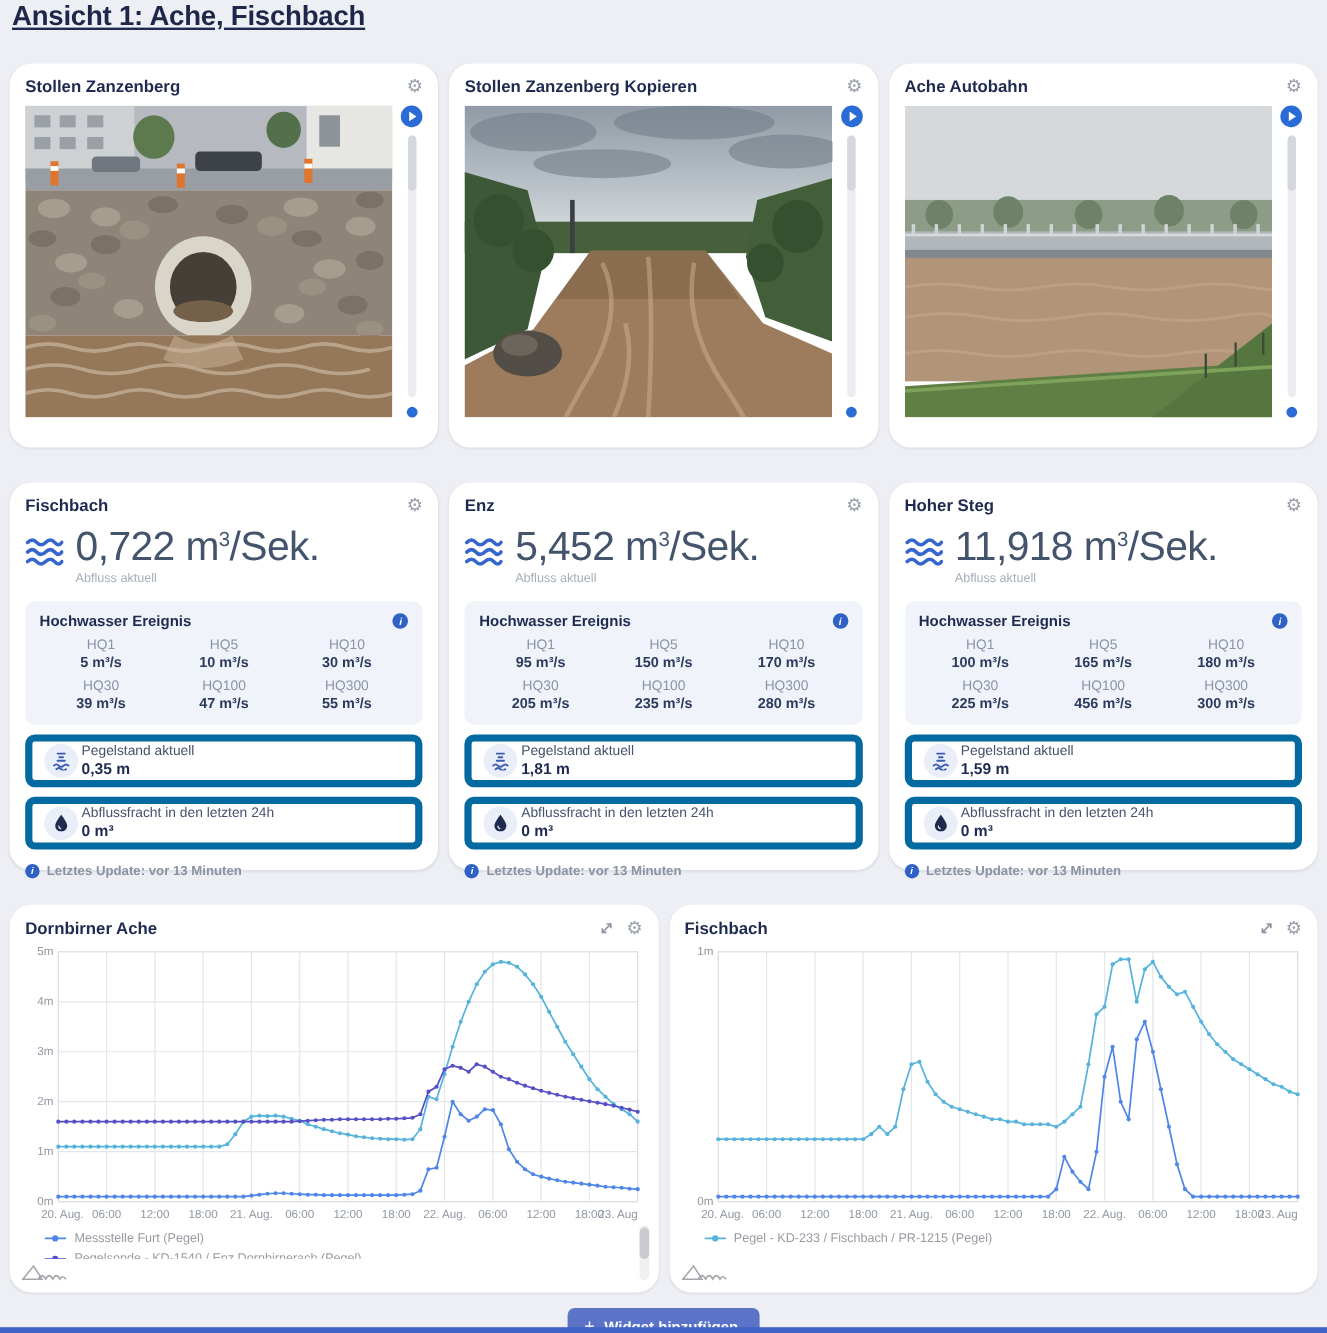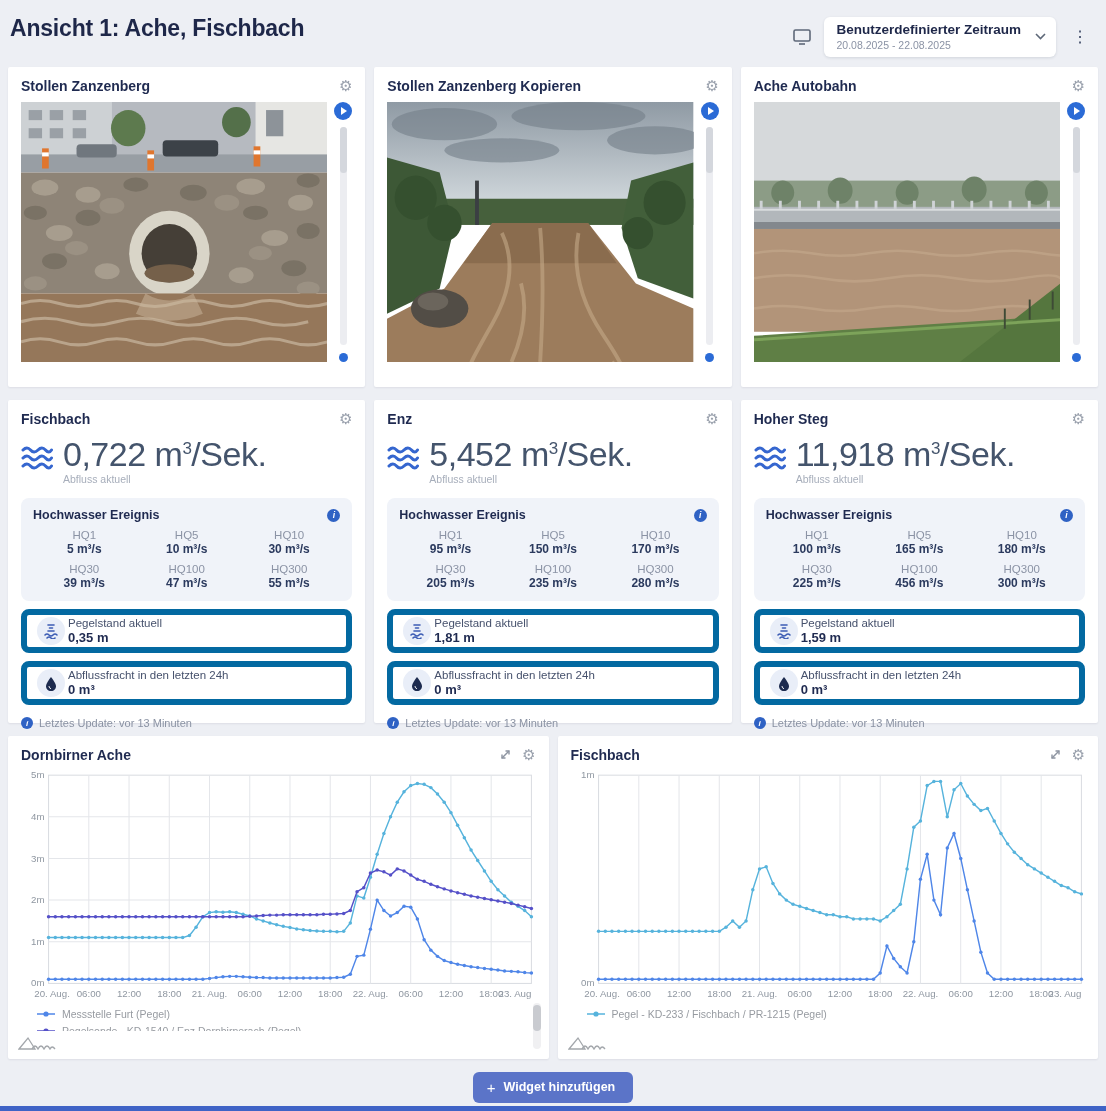--- a/index.html
+++ b/index.html
@@ -2,36 +2,36 @@
 <html><head>
 <meta charset="utf-8">
 <style>
   * { margin:0; padding:0; box-sizing:border-box; }
   html,body { width:1106px; }
   body {
     height:1111px; position:relative; background:#edeff4;
     font-family:"Liberation Sans", sans-serif; color:#1f2a50; overflow:hidden;
   }
   
-  .page-header { display:flex; align-items:flex-start; justify-content:space-between; padding:15px 14px 10px 10px; }
+  .page-header { display:flex; align-items:flex-start; justify-content:space-between; padding:0 14px 10px 10px;text-decoration:underline; }
   .page-title { font-size:23px; font-weight:bold; color:#1e2749; letter-spacing:-0.2px; }
   .header-controls { display:flex; align-items:center; gap:12px; margin-top:2px; }
   .monitor-icon svg { display:block; }
   .range-select {
     background:#fff; border-radius:6px; padding:5px 10px 6px 12px; display:flex; align-items:center; gap:14px;
     box-shadow:0 1px 3px rgba(20,30,60,.12); cursor:pointer; min-width:188px;
   }
   .range-label { font-size:13.5px; font-weight:bold; color:#1e2749; line-height:1.15; }
   .range-sub { font-size:10.5px; color:#8b93a5; margin-top:1px; }
   .kebab { font-size:16px; color:#3a4663; line-height:1; padding:2px 4px; cursor:pointer; }
   
   .row { margin:0 8px 13px 8px; display:grid; gap:9px; }
   .row-cameras, .row-flow { grid-template-columns:repeat(3,1fr); }
   .row-charts { grid-template-columns:repeat(2,1fr); }
-  .card { background:#fff; border-radius:2px; box-shadow:0 1px 2px rgba(20,30,60,.08); padding:11px 13px 28px 13px; }
+  .card { background:#fff; border-radius:18px; box-shadow:0 1px 2px rgba(20,30,60,.08); padding:11px 13px 28px 13px;margin-top:16px; }
   .card-head { display:flex; align-items:center; justify-content:space-between; }
   .card-title { font-size:14px; font-weight:bold; color:#1f2a50; }
   .head-icons { display:flex; align-items:center; gap:10px; }
   .gear { font-size:15px; color:#9aa1ad; cursor:pointer; line-height:1; }
   
   .camera-card { height:320px; }
   .camera-body { display:flex; gap:7px; margin-top:8px; height:260px; }
   .camera-image { flex:1; overflow:hidden; }
   .camera-image svg { display:block; width:100%; height:100%; }
   .camera-rail { width:18px; display:flex; flex-direction:column; align-items:center; }
@@ -55,21 +55,21 @@
     display:flex; align-items:center; justify-content:center; font-style:italic; cursor:pointer; flex:none; }
   .hq-grid { display:grid; grid-template-columns:repeat(3,1fr); row-gap:7px; margin-top:7px; }
   .hq-label { font-size:11.5px; color:#8b93a5; }
   .hq-value { font-size:12px; font-weight:bold; color:#2b3a5e; margin-top:1px; }
   .metric-row { border:6px solid #0369a1; border-radius:8px; padding:4px 10px; display:flex; align-items:center; gap:3px; margin-top:8px; height:44px; }
   .metric-icon { width:28px; height:28px; border-radius:50%; background:#e9eef8; display:flex; align-items:center; justify-content:center; flex:none; }
   .metric-label { font-size:11.5px; color:#46516c; }
   .metric-value { font-size:13px; font-weight:bold; color:#1f2a50; margin-top:1px; }
   .update-row { margin-top:auto; display:flex; align-items:center; gap:6px; padding-top:12px; }
   .update-row .info-dot { width:12px; height:12px; font-size:8px; }
-  .update-text { font-size:11px; color:#8a92a3; }
+  .update-text { font-size:11px; color:#8a92a3;font-weight:bold; }
   
   .chart-card { height:323px; position:relative; display:flex; flex-direction:column; overflow:hidden; }
   .chart-svg { width:100%; height:auto; margin-top:4px; }
   .ax { font-size:9.5px; fill:#8f97a1; font-family:"Liberation Sans",sans-serif; }
   .legend { margin:2px 0 0 16px; overflow:hidden; flex:1; }
   .legend-item { display:flex; align-items:center; gap:7px; height:17px; }
   .legend-text { font-size:10.5px; color:#979ba1; }
   .legend-scrollbar { position:absolute; right:8px; bottom:10px; width:8px; height:46px; background:#f0f0f2; border-radius:4px; }
   .legend-scroll-thumb { position:absolute; top:2px; left:0; width:8px; height:26px; background:#c9cbd0; border-radius:4px; }
   .watermark { position:absolute; left:10px; bottom:5px; opacity:.75; }
@@ -79,40 +79,20 @@
   .add-widget-button { background:#5b74c8; border:none; color:#fff; font-family:inherit; font-size:12.5px; font-weight:bold;
     padding:8px 18px 8px 14px; border-radius:6px; cursor:pointer; display:inline-flex; align-items:center; gap:8px; }
   .plus-glyph { font-size:15px; font-weight:400; line-height:1; }
   .footer-bar { position:absolute; left:0; bottom:0; width:100%; height:5px; background:#3f63c6; }
 </style>
 </head>
 <body>
 
 <div class="page-header">
   <div class="page-title">Ansicht 1: Ache, Fischbach</div>
-  <div class="header-controls">
-    <span class="monitor-icon">
-      <svg width="20" height="18" viewBox="0 0 20 18">
-          <rect x="2" y="2" width="16" height="11" rx="1.5" fill="none" stroke="#5e6878" stroke-width="1.6"></rect>
-          <line x1="7" y1="16" x2="13" y2="16" stroke="#5e6878" stroke-width="1.6"></line>
-        </svg>
-    </span>
-    <div class="range-select">
-      <div>
-        <div class="range-label">Benutzerdefinierter Zeitraum</div>
-        <div class="range-sub">20.08.2025 - 22.08.2025</div>
-      </div>
-      <span class="chevron-icon">
-        <svg width="11" height="7" viewBox="0 0 11 7">
-            <polyline points="1,1 5.5,5.5 10,1" fill="none" stroke="#5e6878" stroke-width="1.6"></polyline>
-          </svg>
-      </span>
-    </div>
-    <span class="kebab">⋮</span>
-  </div>
 </div>
 
 <div class="row row-cameras">
 
   <div class="card camera-card">
     <div class="card-head">
       <span class="card-title">Stollen Zanzenberg</span>
       <span class="gear">⚙</span>
     </div>
     <div class="camera-body">

